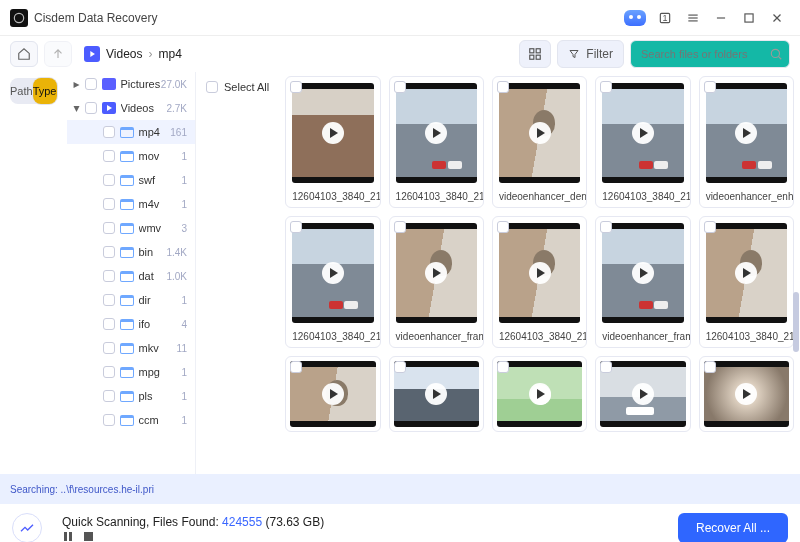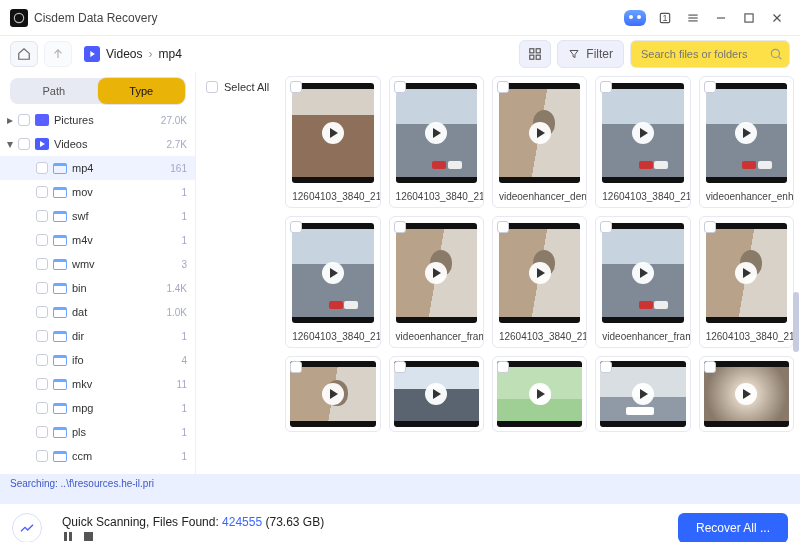--- a/index.html
+++ b/index.html
@@ -23,26 +23,26 @@
 .tool-btn svg { width:14px; height:14px; }
 .breadcrumb { display:flex; align-items:center; gap:6px; margin-left:6px; font-size:12px;}
 .bc-icon { width:16px; height:16px; background:#4c5cff; border-radius:3px; display:flex; align-items:center; justify-content:center;}
 .bc-icon svg{width:10px;height:10px;fill:#fff;}
 .bc-item{color:#222; cursor:pointer;}
 .bc-sep{color:#999;}
 .toolbar .spacer{flex:1;}
 .grid-btn{ width:32px; height:28px; border:1px solid #e2e5ef; border-radius:6px; display:flex; align-items:center; justify-content:center; background:#eef1fb; cursor:pointer;}
 .filter-btn{ height:28px; border:1px solid #e2e5ef; border-radius:6px; display:flex; align-items:center; padding:0 10px; gap:6px; background:#eef1fb; cursor:pointer; color:#555;}
 .search-wrap{ position:relative; }
-.search-wrap input{ width:160px; height:28px; border:1px solid #e6e8f0; border-radius:6px; padding:0 26px 0 10px; background:#fde047; font-size:11px; color:#444;}
+.search-wrap input{ width:160px; height:28px; border:1px solid #e6e8f0; border-radius:6px; padding:0 26px 0 10px; background:#14b8a6; font-size:11px; color:#444;}
 .search-wrap svg{ position:absolute; right:7px; top:7px; width:14px; height:14px; color:#999;}
 
 .main { display:flex; height: calc(542px - 36px - 36px - 68px); }
 
-.sidebar { width: 196px; border-right:1px solid #eef0f6; display:flex; flex-direction:column;}
+.sidebar { width: 196px; border-right:1px solid #eef0f6; display:flex; flex-direction:row;}
 .tabbar{ display:flex; margin:6px 10px 4px; background:#e8eaf3; border-radius:8px; height:26px;}
 .tab{ flex:1; display:flex; align-items:center; justify-content:center; font-size:11px; color:#555; border-radius:8px; cursor:pointer;}
 .tab.active{ background:#eab308; box-shadow:0 0 0 1px #e0e3ef; color:#111;}
 .tree{ flex:1; overflow:hidden; padding-bottom:4px;}
 .tree-row{ display:flex; align-items:center; height:24px; padding-right:8px; cursor:pointer;}
 .tree-row .caret{ width:16px; text-align:center; color:#666;}
 .tree-row .chk{ width:12px; height:12px; border:1px solid #c9ccdc; border-radius:3px; margin-right:4px; background:#fff; flex-shrink:0;}
 .tree-row .ticon{ width:16px; height:14px; margin-right:4px; display:flex; align-items:center; justify-content:center;}
 .tree-row .label{ flex:1; font-size:11px; color:#333; white-space:nowrap; overflow:hidden; text-overflow:ellipsis;}
 .tree-row .count{ font-size:10px; color:#a2a8c4;}
@@ -76,21 +76,21 @@
 .intersection .scene::after{content:"";position:absolute;left:30%;bottom:6px;width:28px;height:8px;background:#fff;border-radius:2px;}
 .play{position:absolute;left:50%;top:50%;width:22px;height:22px;margin:-11px 0 0 -11px;background:rgba(255,255,255,.95);border-radius:50%;display:flex;align-items:center;justify-content:center;}
 .play::after{content:"";border-left:8px solid #333;border-top:5px solid transparent;border-bottom:5px solid transparent;margin-left:2px;}
 .caption{ height:22px; padding:0 6px; font-size:10px; color:#444; white-space:nowrap; overflow:hidden; text-overflow:ellipsis; display:flex; align-items:center;}
 .card.short{ height: 76px;}
 .card.short .thumb{margin:4px;}
 
 .vscroll{ position:absolute; right:0; top:0; bottom:0; width:8px; }
 .vscroll .vthumb{ position:absolute; right:1px; width:6px; background:#c6cbe0; border-radius:3px;}
 
-.statusbar{ height:20px; background:#eaf0ff; display:flex; align-items:flex-end; padding:15px 10px; font-size:10px; color:#3f57c8;}
+.statusbar{ height:20px; background:#eaf0ff; display:flex; align-items:center; padding:15px 10px; font-size:10px; color:#3f57c8;}
 .footer{ height:48px; display:flex; align-items:center; padding:0 12px; gap:20px;}
 .footer .scan-icon{ width:30px; height:30px; border:1px solid #d9defa; border-radius:50%; display:flex; align-items:center; justify-content:center; color:#4c5cff;}
 .footer .lines{ flex:1;}
 .footer .l1{ font-size:12px; color:#222;}
 .footer .l1 .num{ color:#3a67ff;}
 .footer .l2{ font-size:10px; color:#999; display:flex; align-items:center; gap:8px; margin-top:2px;}
 .footer .ctrl{ width:12px; height:10px; display:inline-flex; align-items:center; justify-content:center;}
 .footer .pause{ width:8px; display:flex; justify-content:space-between;}
 .footer .pause span{ width:3px; height:9px; background:#555;}
 .footer .stop{ width:9px; height:9px; background:#555;}

